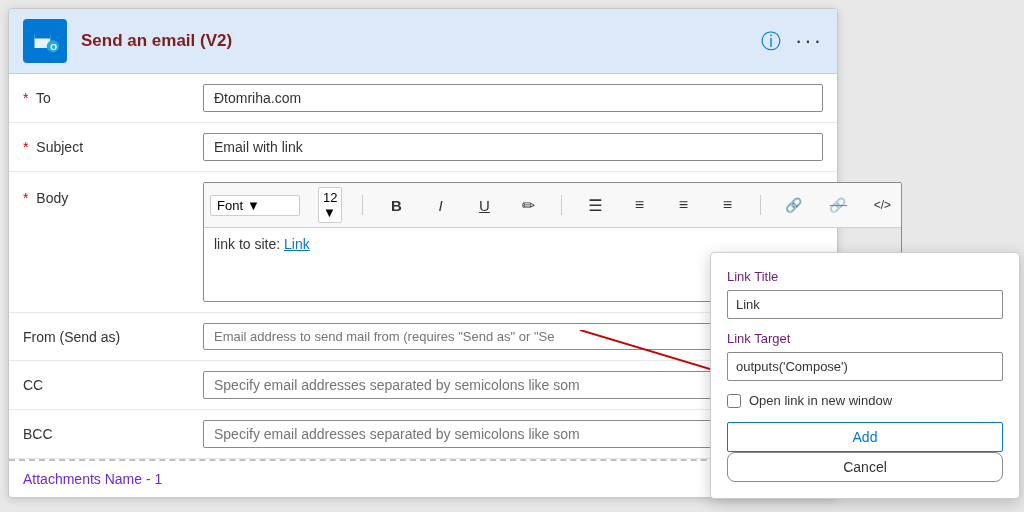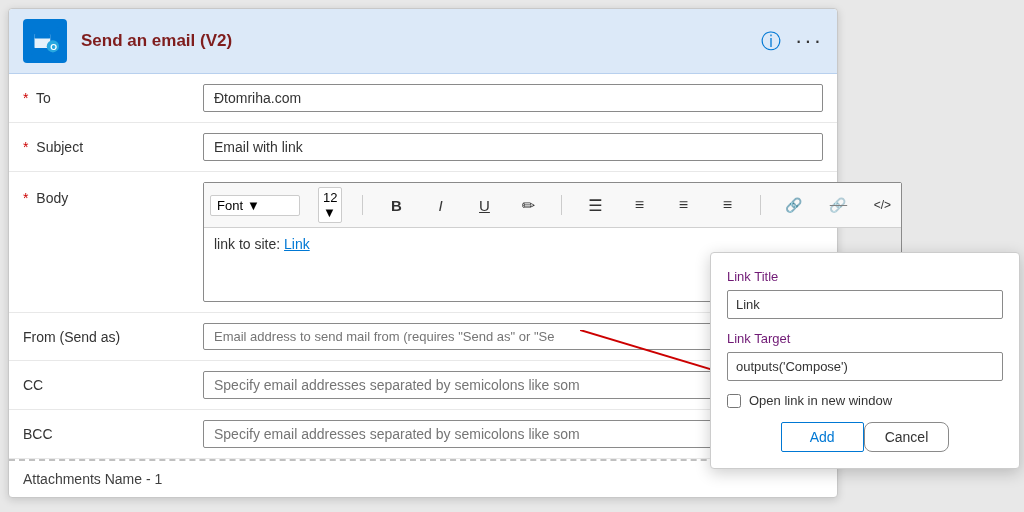--- a/index.html
+++ b/index.html
@@ -194,21 +194,21 @@
 
     .placeholder-text {
       color: #aaa;
       font-size: 13px;
     }
 
     .attachments-row {
       padding: 10px 14px;
       border-top: 2px dashed #c0c0c0;
       font-size: 14px;
-      color: #404040;
+      color: #6d28d9;
     }
 
     
     .link-popup {
       position: absolute;
       top: 252px;
       left: 710px;
       width: 310px;
       background: #fff;
       border: 1px solid #ccc;
@@ -247,20 +247,21 @@
 
     .checkbox-row input[type=checkbox] {
       width: 14px;
       height: 14px;
     }
 
     .popup-actions {
       display: flex;
       justify-content: center;
       gap: 0;
+      flex-direction: column;
     }
 
     .btn-add {
       padding: 6px 28px;
       background: #fff;
       border: 1px solid #0078d4;
       color: #0078d4;
       border-radius: 2px;
       font-size: 14px;
       cursor: pointer;

